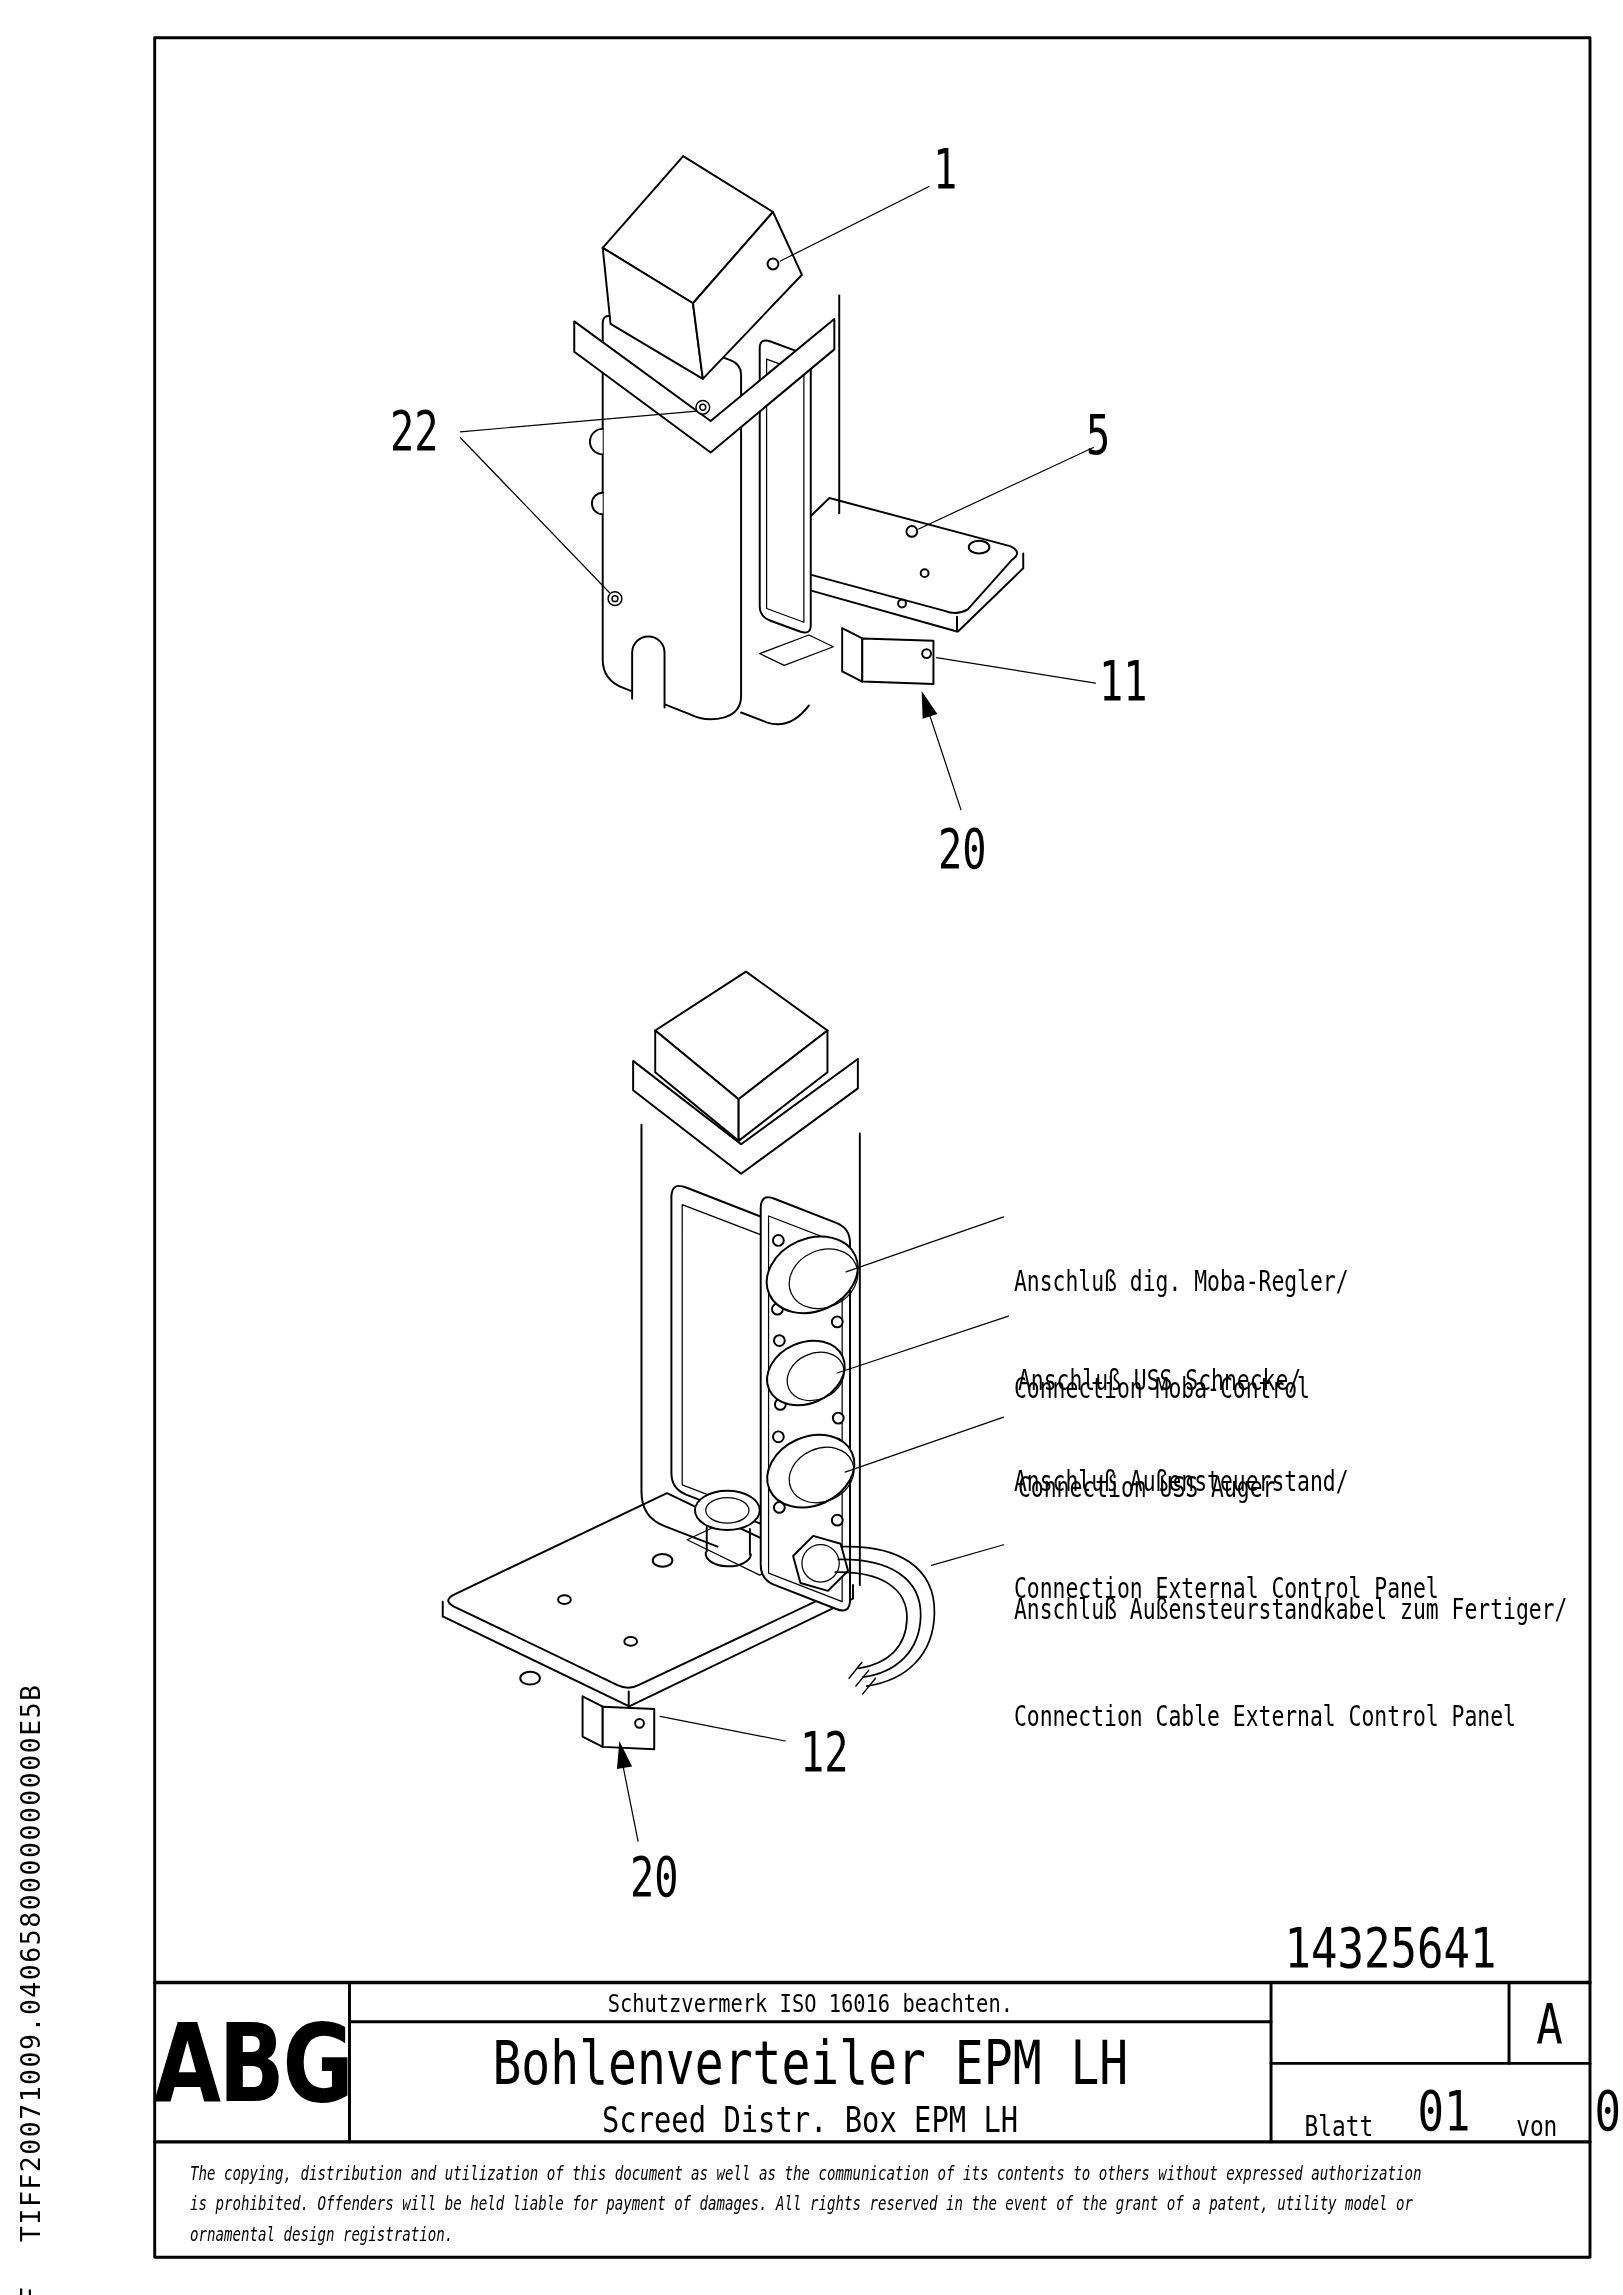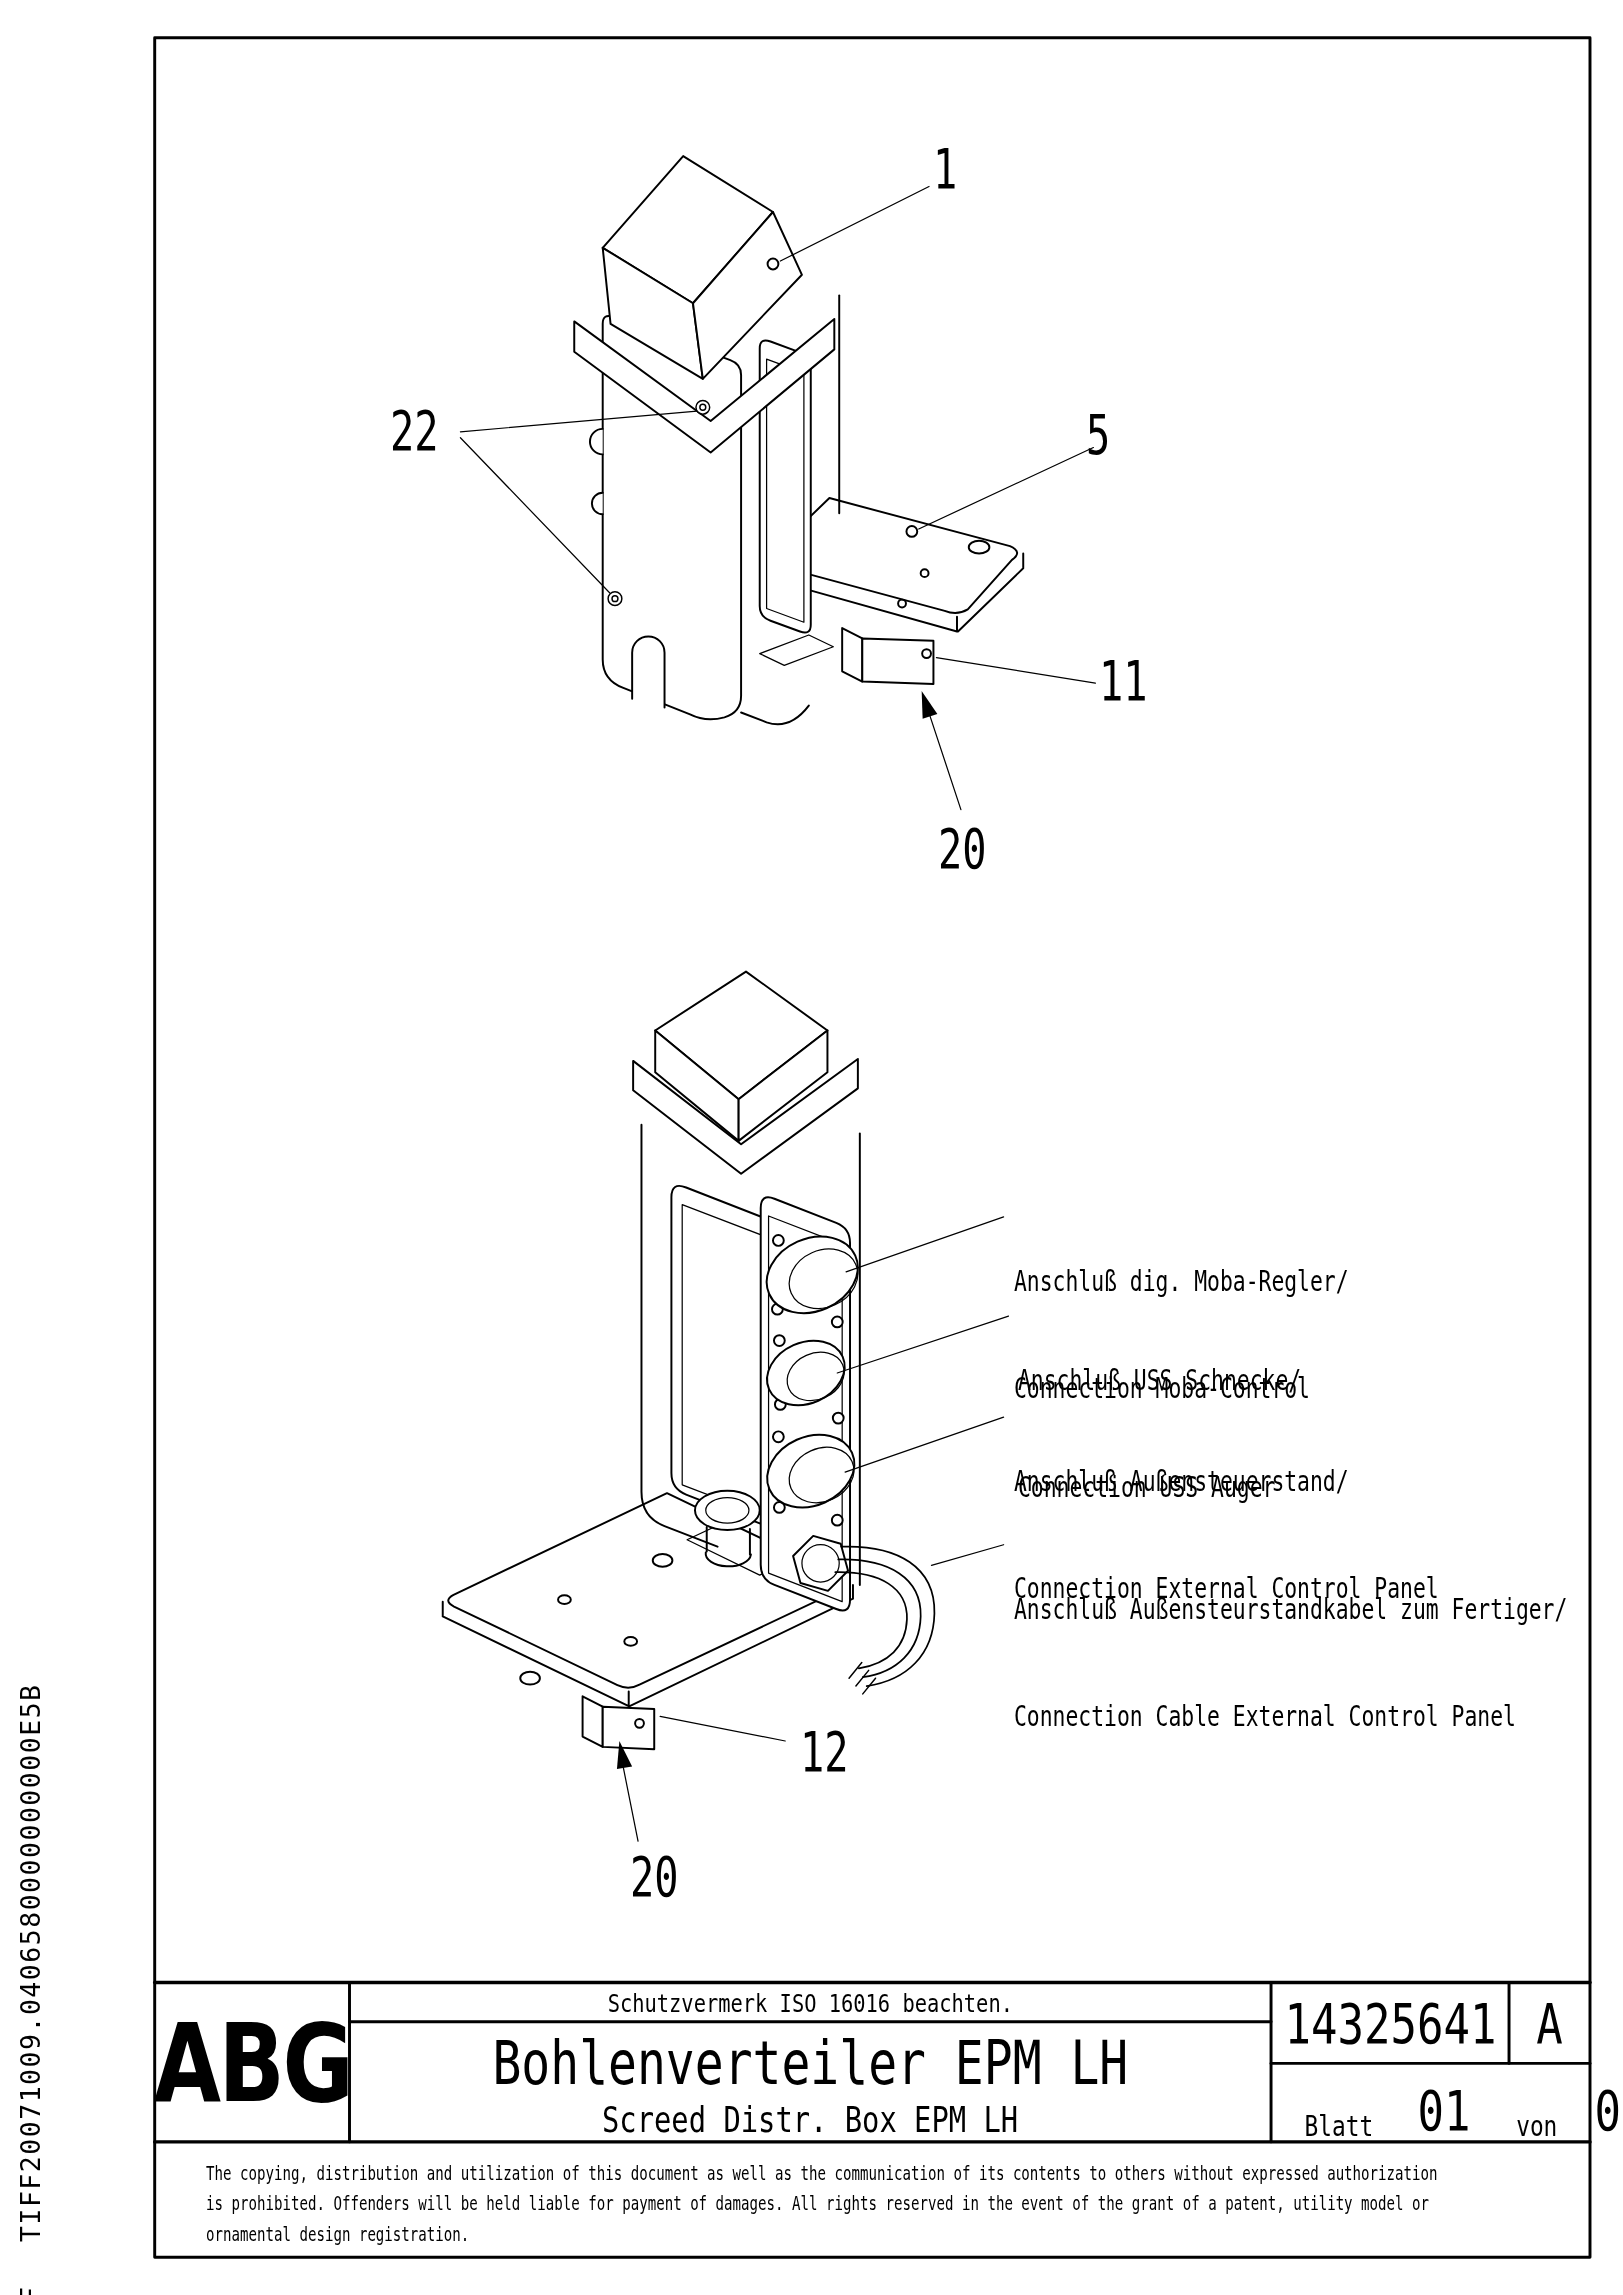--- a/index.html
+++ b/index.html
@@ -270,35 +270,35 @@
     <span class="squeeze80" style="font-size:25.5px;">Schutzvermerk ISO 16016 beachten.</span>
   </div>
 
   <div class="abs tb-center" style="left:349px;top:2097px;width:922px;height:44px;">
     <span class="squeeze80" style="font-size:36px;">Screed Distr. Box EPM LH</span>
   </div>
   <div class="abs tb-center" style="left:349px;top:2026px;width:922px;height:74px;">
     <span class="squeeze80" style="font-size:60px;">Bohlenverteiler EPM LH</span>
   </div>
 
-  <div class="abs tb-center" style="left:1271px;top:1983px;width:238px;height:81px;">
+  <div class="abs tb-center" style="left:1271px;top:1907px;width:238px;height:81px;">
     <span class="squeeze80" style="font-size:55px;">14325641</span>
   </div>
   <div class="abs tb-center" style="left:1509px;top:1983px;width:81px;height:81px;">
     <span class="squeeze80" style="font-size:55px;">A</span>
   </div>
 
   <div class="abs blatt-row" style="left:1271px;top:2064px;width:319px;height:79px;padding-left:24.5px;">
     <span class="small-lab">Blatt</span>
     <span class="big-num" style="margin-left:30px;">01</span>
     <span class="small-lab" style="margin-left:33px;">von</span>
     <span class="big-num" style="margin-left:25.5px;">01</span>
   </div>
 
-  <div class="abs" style="left:206px;top:2159px;width:1374px;">
+  <div class="abs" style="left:190px;top:2159px;width:1374px;font-style:italic;">
     <div class="legal-line" style="position:relative;">The copying, distribution and utilization of this document as well as the communication of its contents to others without expressed authorization</div>
     <div class="legal-line" style="position:relative;">is prohibited. Offenders will be held liable for payment of damages. All rights reserved in the event of the grant of a patent, utility model or</div>
     <div class="legal-line" style="position:relative;">ornamental design registration.</div>
   </div>
 
   <div class="t vcode" style="left:17.7px;top:2242px;">TIFF20071009.0406580000000000E5B</div>
   <div class="t vcode" style="left:17.7px;top:2303px;">F</div>
 
 </div>
 

